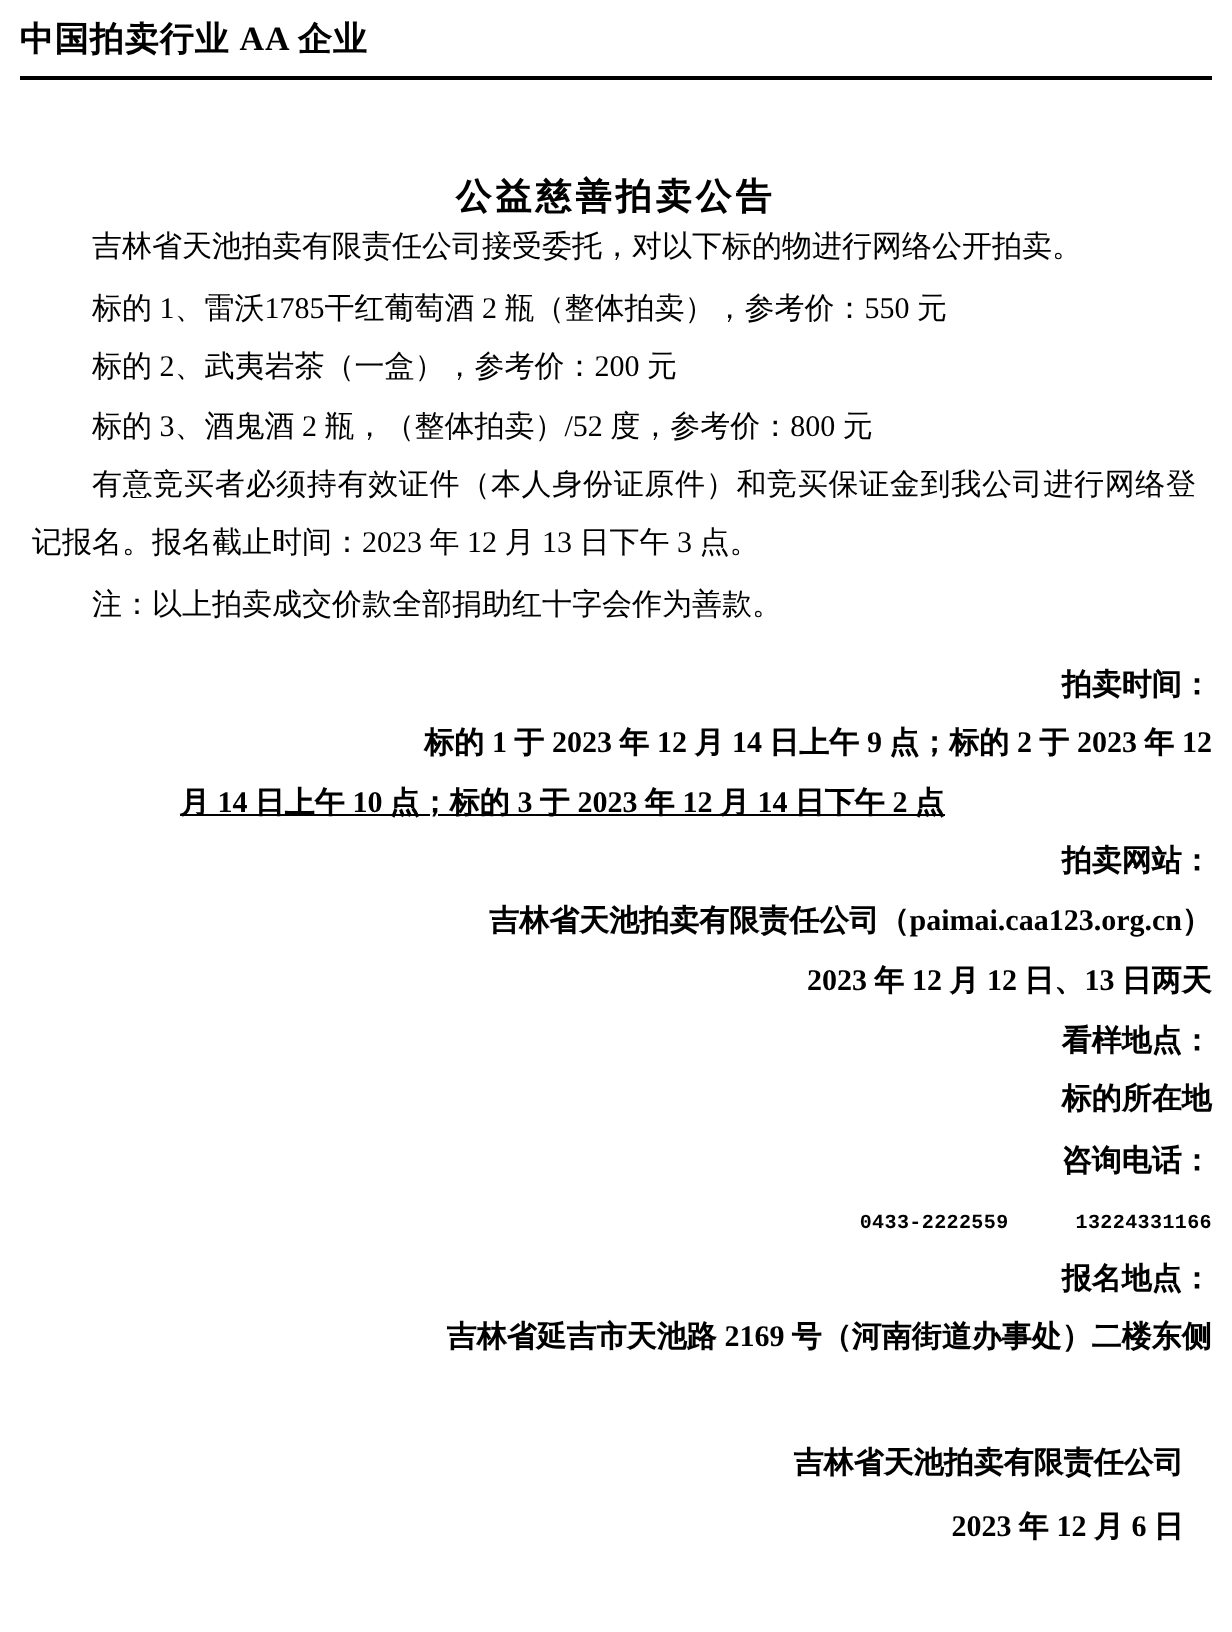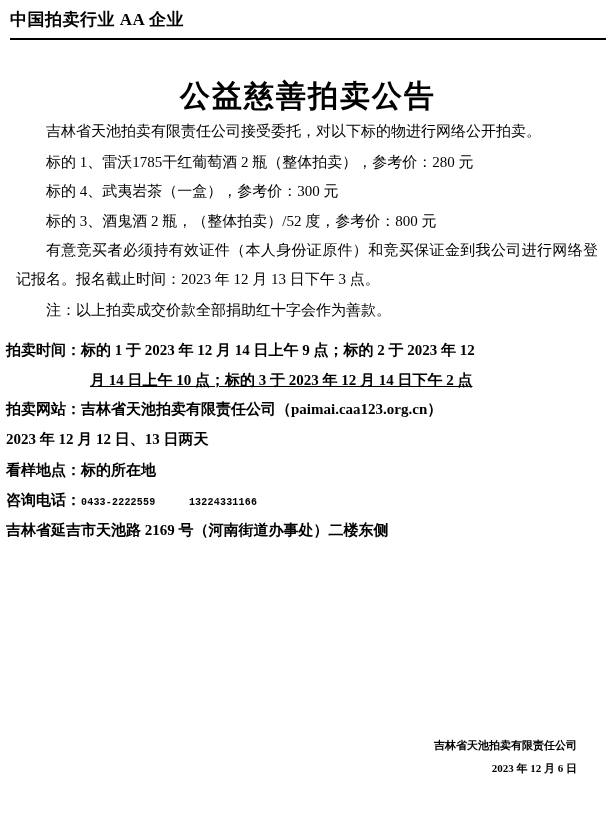--- a/index.html
+++ b/index.html
@@ -33,24 +33,24 @@
   }
   .header-rule {
     margin-top: 6px;
     border-top: 2px solid #000;
     width: 100%;
   }
 
   
   .doc-title {
     text-align: center;
-    font-size: 30px;
+    font-size: 18px;
     font-weight: bold;
     letter-spacing: 2px;
-    margin-top: 36px;
+    margin-top: 46px;
   }
 
   
   .body-wrap {
     padding: 0 18px 0 16px;
     font-size: 15px;
     line-height: 1.95;
   }
   .para {
     text-indent: 2em;
@@ -64,22 +64,23 @@
 
   
   .kv-block {
     margin-top: 10px;
     padding: 0 10px 0 6px;
     font-size: 15px;
     line-height: 1.95;
   }
   .kv-row {
     display: flex;
-    align-items: flex-start;
+    align-items: flex-end;
     margin-bottom: 1px;
+    flex-direction: column;
   }
   .kv-key {
     font-weight: bold;
     white-space: nowrap;
     flex: 0 0 auto;
   }
   .kv-val {
     font-weight: bold;
     flex: 1 1 auto;
     text-align: justify;
@@ -98,45 +99,45 @@
   }
   .kv-indent {
     padding-left: 84px;
     font-weight: bold;
     text-decoration: underline;
   }
 
   
   .signature {
     position: absolute;
-    right: 39px;
+    right: 24px;
     bottom: 36px;
     text-align: right;
-    font-size: 11px;
+    font-size: 15px;
     font-weight: bold;
     line-height: 2.1;
   }
 </style>
 </head>
 <body>
 
 <div class="page">
 
   <div class="header">
     <div class="header-title">中国拍卖行业 AA 企业</div>
     <div class="header-rule"></div>
   </div>
 
   <div class="doc-title">公益慈善拍卖公告</div>
 
   <div class="body-wrap">
     <p class="para">吉林省天池拍卖有限责任公司接受委托，对以下标的物进行网络公开拍卖。</p>
 
-    <p class="item">标的 1、雷沃1785干红葡萄酒 2 瓶（整体拍卖），参考价：280 元</p>
-    <p class="item">标的 4、武夷岩茶（一盒），参考价：300 元</p>
+    <p class="item">标的 1、雷沃1785干红葡萄酒 2 瓶（整体拍卖），参考价：550 元</p>
+    <p class="item">标的 2、武夷岩茶（一盒），参考价：200 元</p>
     <p class="item">标的 3、酒鬼酒 2 瓶，（整体拍卖）/52 度，参考价：800 元</p>
 
     <p class="para">有意竞买者必须持有效证件（本人身份证原件）和竞买保证金到我公司进行网络登记报名。报名截止时间：2023 年 12 月 13 日下午 3 点。</p>
 
     <p class="para">注：以上拍卖成交价款全部捐助红十字会作为善款。</p>
   </div>
 
   <div class="kv-block">
 
     <div class="kv-row">
@@ -162,20 +163,21 @@
     <div class="kv-row">
       <span class="kv-key">咨询电话：</span>
       <span class="kv-val mono-inline">
         <span class="mono">0433-2222559</span>
         <span class="gap"></span>
         <span class="mono">13224331166</span>
       </span>
     </div>
 
     <div class="kv-row">
+      <span class="kv-key">报名地点：</span>
       <span class="kv-val">吉林省延吉市天池路 2169 号（河南街道办事处）二楼东侧</span>
     </div>
 
   </div>
 
   <div class="signature">
     <div>吉林省天池拍卖有限责任公司</div>
     <div>2023 年 12 月 6 日</div>
   </div>
 

